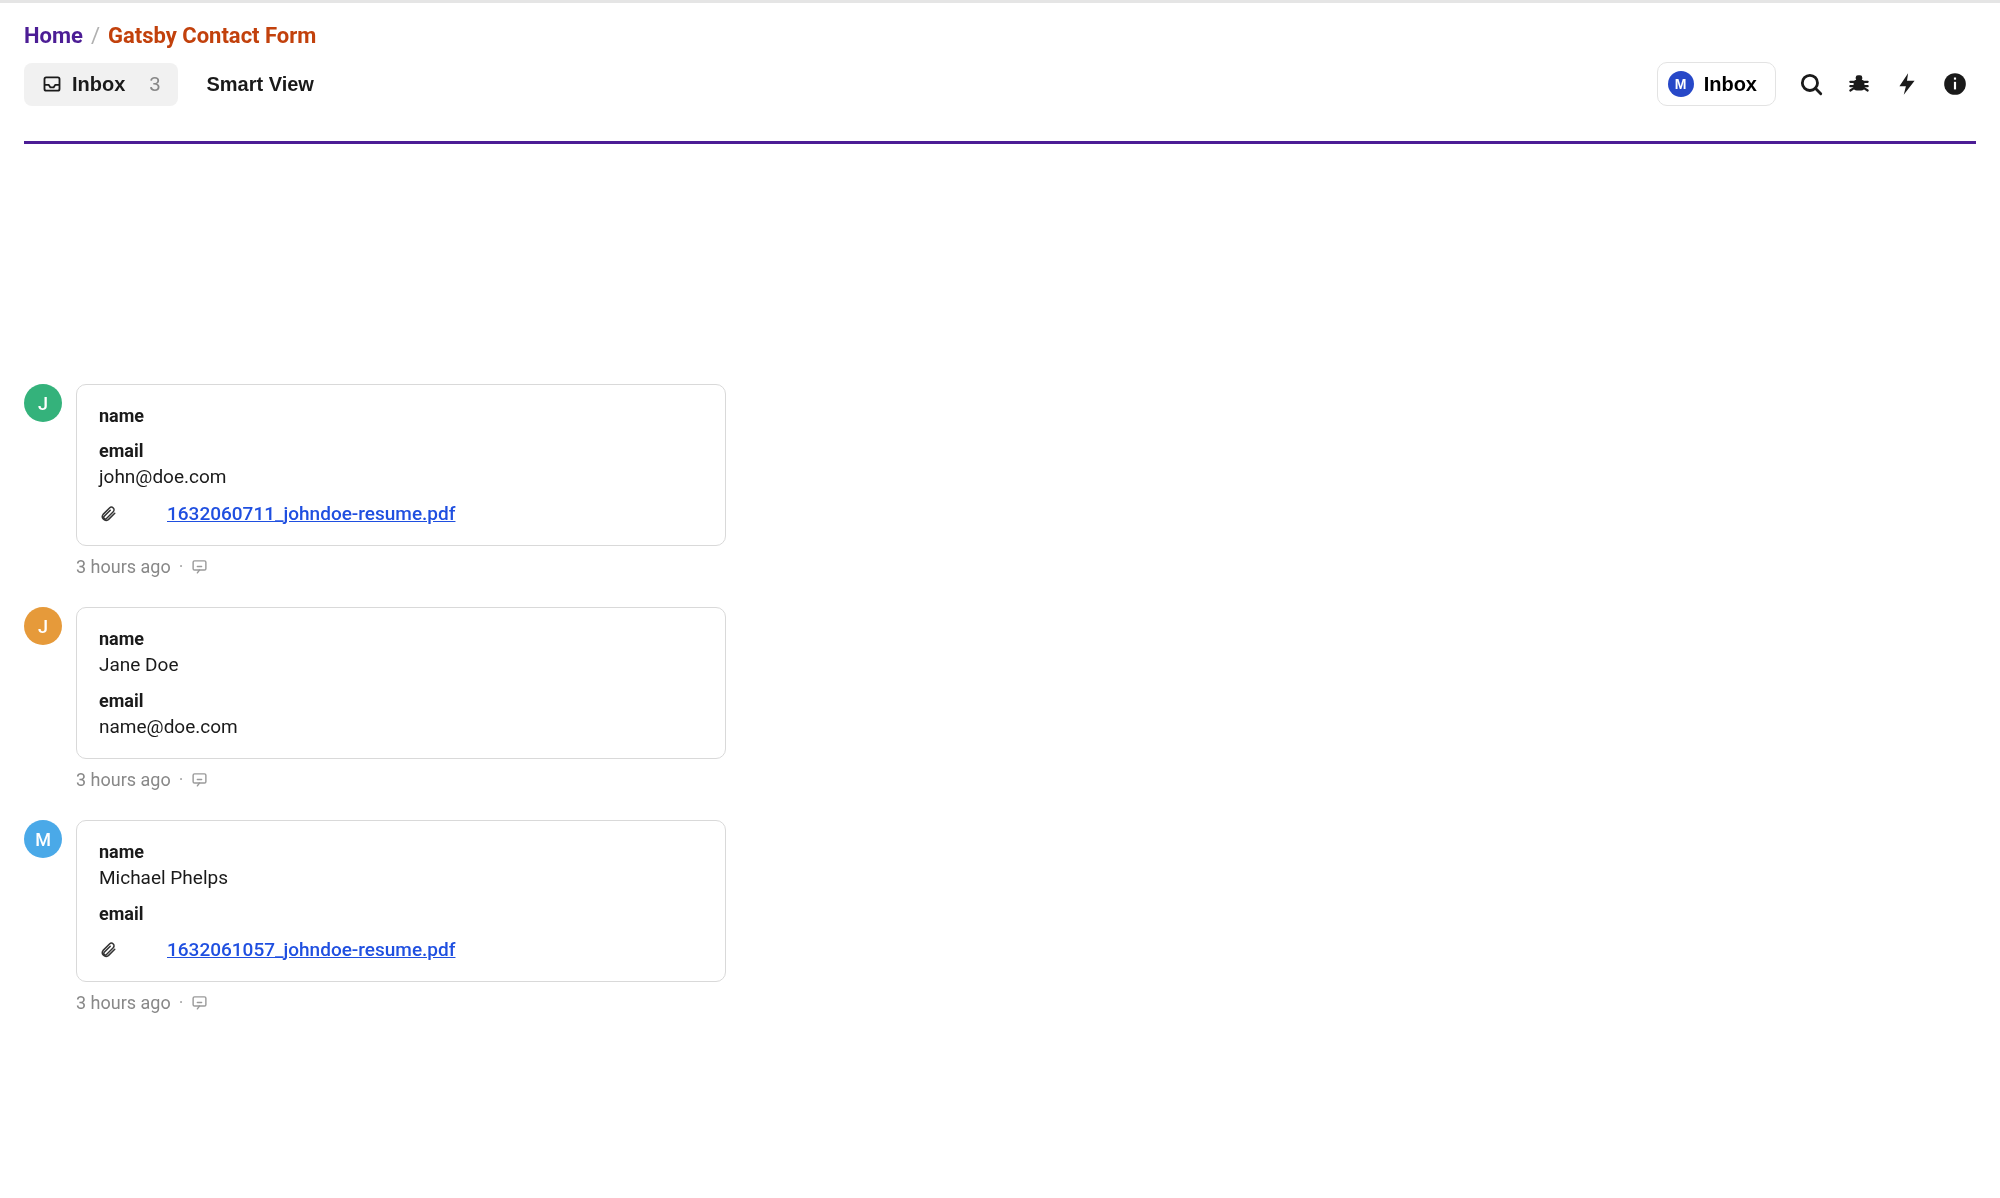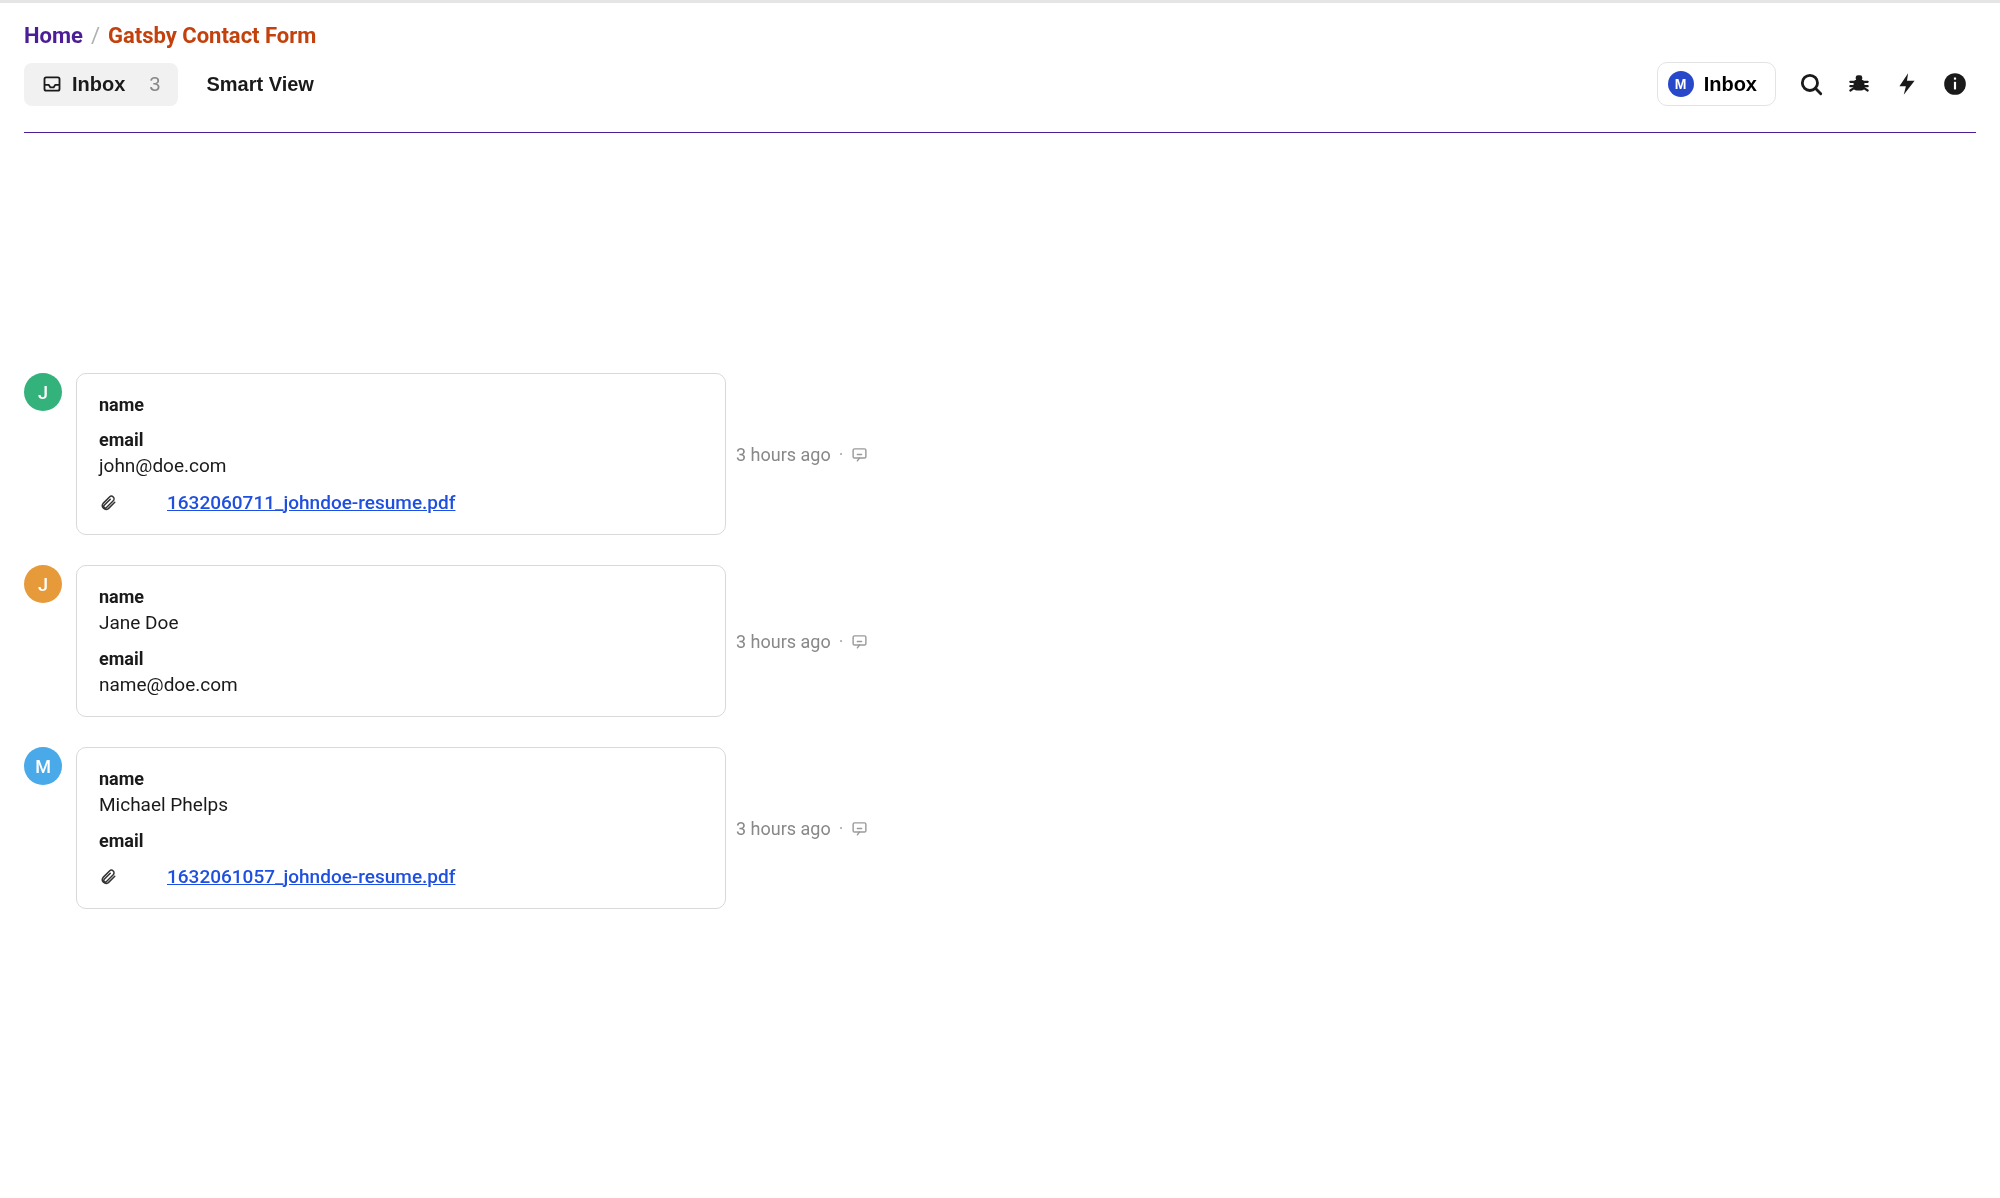--- a/index.html
+++ b/index.html
@@ -34,22 +34,22 @@
       margin-bottom: 14px;
     }
     .breadcrumb .home-link { color: #4c1d95; text-decoration: none; }
     .breadcrumb .sep { color: #b0b0b0; font-weight: 400; }
     .breadcrumb .current { color: #c2410c; }
 
     .toolbar-row {
       display: flex;
       align-items: center;
       justify-content: space-between;
-      padding-bottom: 26px;
-      border-bottom: 1px solid #4c1d95;
+      padding-bottom: 35px;
+      border-bottom: 3px solid #4c1d95;
     }
 
     .toolbar-left { display: flex; gap: 10px; align-items: center; }
 
     .seg-btn {
       display: inline-flex;
       align-items: center;
       gap: 10px;
       background: #f1f1f1;
       border: none;
@@ -129,21 +129,21 @@
       color: #fff;
       font-size: 18px;
       font-weight: 500;
       display:flex; align-items:center; justify-content:center;
       flex-shrink: 0;
     }
     .av-green  { background: #34b27b; }
     .av-orange { background: #e69a3a; }
     .av-blue   { background: #4aa9e8; }
 
-    .entry-body { display:flex; flex-direction:row; gap: 10px; }
+    .entry-body { display:flex; flex-direction:column; gap: 10px; }
 
     .card {
       width: 650px;
       border: 1px solid #d9d9d9;
       border-radius: 10px;
       padding: 20px 22px;
       background: #fff;
       display: flex;
       flex-direction: column;
       gap: 14px;

